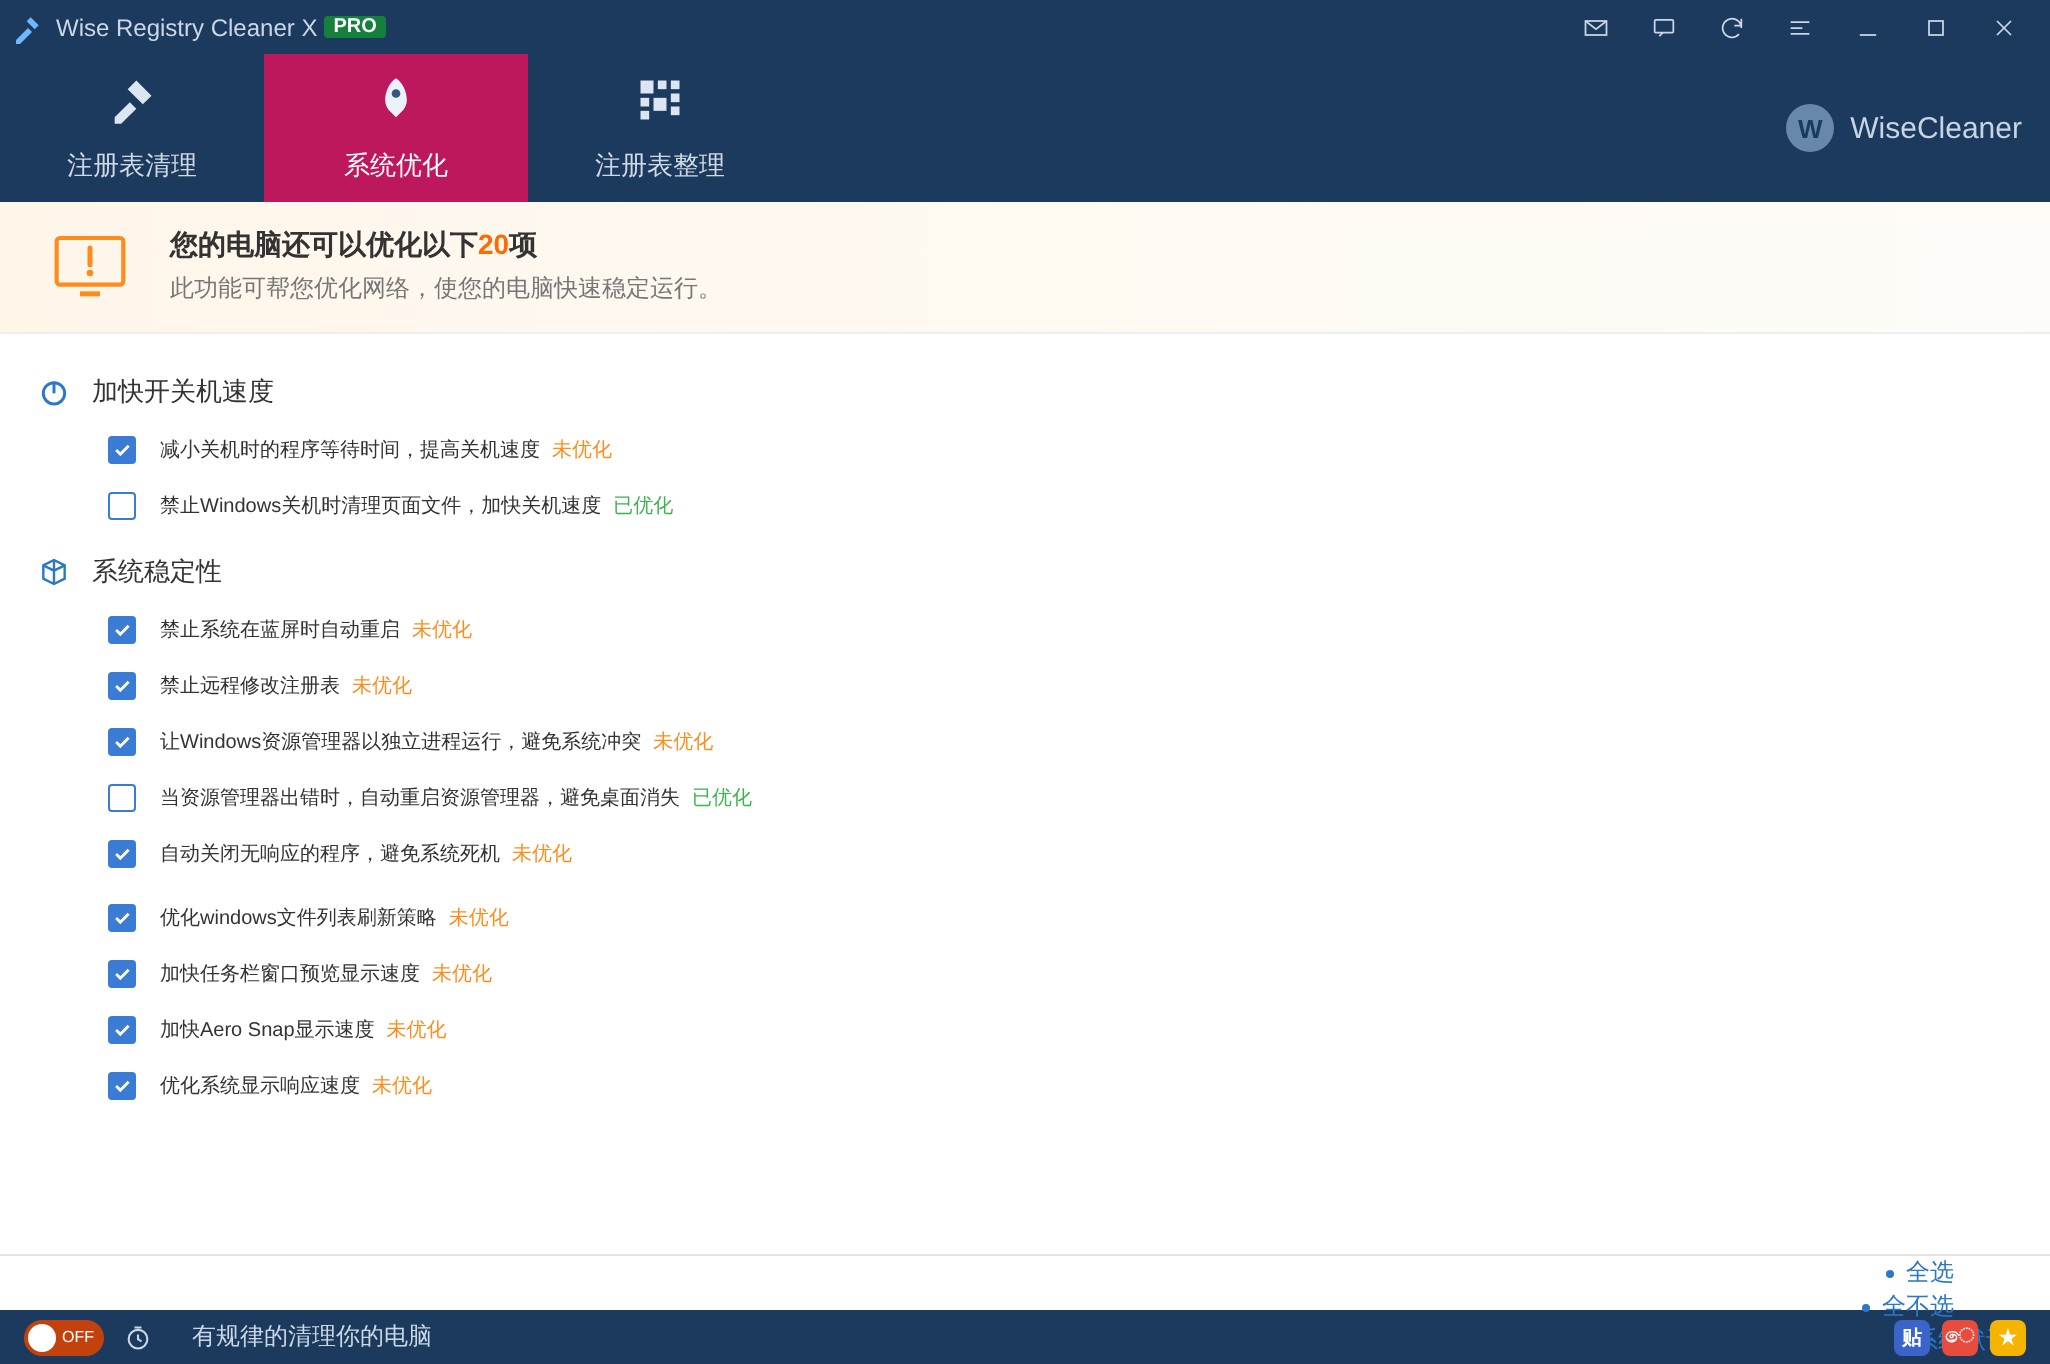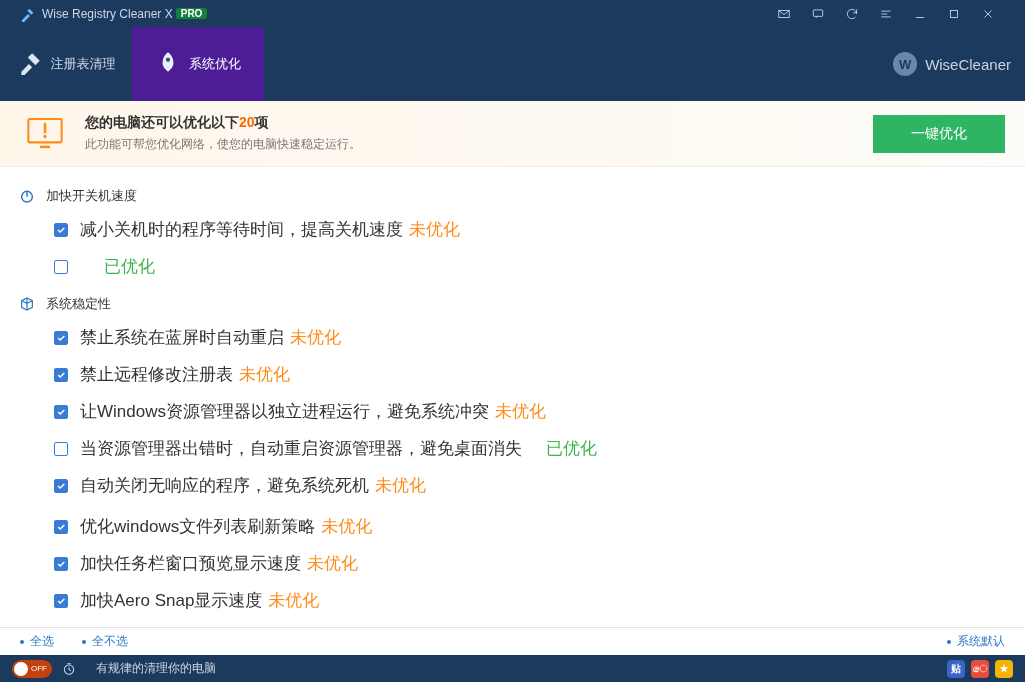--- a/index.html
+++ b/index.html
@@ -1,45 +1,45 @@
 <!DOCTYPE html>
 <html><head>
 <meta charset="utf-8">
 <style>
 * { margin:0; padding:0; box-sizing:border-box; font-family:"Microsoft YaHei","SimSun",sans-serif; }
 body { width:1025px; height:682px; overflow:hidden; background:#fff; }
-.titlebar { height:27px; background:#1b3a5e; color:#cbd7e6; display:flex; align-items:center; padding:0 20px; font-size:12px; }
+.titlebar { height:27px; background:#1b3a5e; color:#cbd7e6; display:flex; align-items:center; padding:0 6px; font-size:12px; }
 .titlebar .brand-icon { width:16px; height:16px; margin-right:6px; }
 .titlebar .spacer { flex:1; }
 .titlebar .pro-badge { background:#15803d; color:#fff; padding:0 5px; font-size:10px; font-weight:bold; margin-left:3px; border-radius:2px; }
 .titlebar .tbtn { width:34px; height:27px; display:flex; align-items:center; justify-content:center; cursor:pointer; }
 .titlebar .tbtn svg { width:14px; height:14px; }
 .nav { height:74px; background:#1b3a5e; display:flex; align-items:center; position:relative; }
-.nav .tab { width:132px; height:74px; display:flex; flex-direction:row; align-items:center; justify-content:center; color:#cfd9e6; font-size:13px; cursor:pointer; gap:8px; }
-.nav .tab.active { background:#4c1d95; color:#fff; }
+.nav .tab { width:132px; height:74px; display:flex; flex-direction:column; align-items:center; justify-content:center; color:#cfd9e6; font-size:13px; cursor:pointer; gap:8px; }
+.nav .tab.active { background:#be185d; color:#fff; }
 .nav .brand-right { position:absolute; right:14px; top:50%; transform:translateY(-50%); display:flex; align-items:center; gap:8px; color:#c8d4e3; font-size:15px; }
 .nav .brand-right .wlogo { width:24px; height:24px; border-radius:50%; background:#6788aa; display:flex; align-items:center; justify-content:center; color:#1b3a5e; font-weight:bold; font-size:13px; }
 .banner { height:66px; background:linear-gradient(90deg,#fff6ea,#fdfcf8); display:flex; align-items:center; padding:0 20px; border-bottom:1px solid #eee; }
 .banner .monitor-icon { width:40px; height:40px; margin-right:20px; margin-left:5px; }
 .banner .msg .heading { font-size:14px; color:#333; font-weight:bold; margin-bottom:4px; }
 .banner .msg .heading .count { color:#ff6a00; }
 .banner .msg .sub { font-size:12px; color:#777;text-align:right; }
 .banner .spacer { flex:1; }
 .banner .optimize-btn { background:#2db563; color:#fff; font-size:14px; padding:10px 38px; border:none; cursor:pointer; }
 .content { height:460px; overflow:auto; padding:14px 30px 6px 18px; scrollbar-width:thin; }
 .section { margin-bottom:4px; }
 .section .sect-head { display:flex; align-items:center; padding:6px 0; font-size:13px; color:#333; }
 .section .sect-head .sect-icon { width:18px; height:18px; margin-right:10px; display:flex; align-items:center; justify-content:center; }
-.section .item { display:flex; align-items:center; padding:7px 0 7px 36px; font-size:17px; color:#333; }
+.section .item { display:flex; align-items:center; padding:7px 0 7px 36px; font-size:10px; color:#333; }
 .section .item .cb { width:14px; height:14px; border:1px solid #3a7bd5; border-radius:2px; margin-right:12px; display:flex; align-items:center; justify-content:center; background:#fff; cursor:pointer; }
 .section .item .cb.checked { background:#3a7bd5; }
 .section .item .cb.checked svg { width:10px; height:10px; }
 .status-unopt { color:#ff8c1a; margin-left:6px; }
-.status-opt   { color:#3eb34f; margin-left:24px; }
-.footer1 { height:28px; border-top:1px solid #e3e3e3; display:flex; align-items:center; padding:0 20px; font-size:12px; color:#2a78c6; }
+.status-opt   { color:#3eb34f; margin-left:6px; }
+.footer1 { height:28px; border-top:1px solid #e3e3e3; display:flex; align-items:flex-end; padding:0 20px; font-size:12px; color:#2a78c6;flex-direction:column; }
 .footer1 .dot { width:4px; height:4px; border-radius:50%; background:#2a78c6; margin-right:6px; }
 .footer1 .link { cursor:pointer; margin-right:28px; display:flex; align-items:center; }
 .footer1 .spacer { flex:1; }
 .footer2 { height:27px; background:#1b3a5e; display:flex; align-items:center; padding:0 12px; color:#cbd7e6; font-size:12px; }
 .footer2 .toggle { width:40px; height:18px; border-radius:9px; background:#c2410c; display:flex; align-items:center; padding:2px; cursor:pointer; margin-right:10px; }
 .footer2 .toggle .knob { width:14px; height:14px; border-radius:50%; background:#fff; }
 .footer2 .toggle .lbl { font-size:8px; color:#fff; margin-left:3px; }
 .footer2 .spacer { flex:1; }
 .footer2 .sicon { width:18px; height:18px; border-radius:4px; margin-left:6px; display:flex; align-items:center; justify-content:center; font-size:10px; font-weight:bold; color:#fff; cursor:pointer; }
 </style>
@@ -99,41 +99,53 @@
         </svg></div>
       <span>注册表清理</span>
     </div>
     <div class="tab active">
       <div><svg width="26" height="26" viewBox="0 0 24 24">
           <path fill="#eaf1f9" d="M12 2c3 2 5 6 5 10 0 2-1 4-2 5l-3 3-3-3c-1-1-2-3-2-5 0-4 2-8 5-10z"></path>
           <circle cx="12" cy="9" r="2" fill="#325880"></circle>
         </svg></div>
       <span>系统优化</span>
     </div>
+    <div class="tab">
+      <div><svg width="26" height="26" viewBox="0 0 24 24" fill="#dbe6f2">
+          <rect x="3" y="3" width="6" height="6"></rect>
+          <rect x="11" y="3" width="4" height="4"></rect>
+          <rect x="17" y="3" width="4" height="4"></rect>
+          <rect x="3" y="11" width="4" height="4"></rect>
+          <rect x="9" y="11" width="6" height="6"></rect>
+          <rect x="17" y="9" width="4" height="4"></rect>
+          <rect x="3" y="17" width="4" height="4"></rect>
+          <rect x="17" y="15" width="4" height="4"></rect>
+        </svg></div>
+      <span>注册表整理</span>
+    </div>
   <div class="brand-right">
     <div class="wlogo">W</div>
     <span>WiseCleaner</span>
   </div>
 </div>
 
 <div class="banner">
   <svg class="monitor-icon" viewBox="0 0 48 48">
     <rect x="4" y="6" width="40" height="28" rx="2" fill="none" stroke="#ff8c1a" stroke-width="2.5"></rect>
     <rect x="18" y="38" width="12" height="3" fill="#ff8c1a"></rect>
     <path d="M24 12v10" stroke="#ff8c1a" stroke-width="3" stroke-linecap="round"></path>
     <circle cx="24" cy="27" r="2" fill="#ff8c1a"></circle>
   </svg>
   <div class="msg">
     <div class="heading">
       <span>您的电脑还可以优化以下</span><span class="count">20</span><span>项</span>
     </div>
     <div class="sub">此功能可帮您优化网络，使您的电脑快速稳定运行。</div>
   </div>
   <div class="spacer"></div>
-  <button class="optimize-btn">一键优化</button>
 </div>
 
 <div class="content" id="content-mount">
     <div class="section">
       <div class="sect-head">
         <span class="sect-icon">
           <svg width="16" height="16" viewBox="0 0 24 24" fill="none" stroke="#2a78c6" stroke-width="2.2">
             <circle cx="12" cy="13" r="8"></circle>
             <path d="M12 5v8"></path>
           </svg>
@@ -144,20 +156,21 @@
         <span class="cb checked">
           <svg viewBox="0 0 24 24" fill="none" stroke="#fff" stroke-width="3.5">
             <path d="M5 12l5 5L20 7"></path>
           </svg>
         </span>
         <span>减小关机时的程序等待时间，提高关机速度</span>
         <span class="status-unopt">未优化</span>
       </div>
       <div class="item">
         <span class="cb"></span>
+        <span>禁止Windows关机时清理页面文件，加快关机速度</span>
         <span class="status-opt">已优化</span>
       </div>
     </div>
     <div class="section">
       <div class="sect-head">
         <span class="sect-icon">
           <svg width="16" height="16" viewBox="0 0 24 24" fill="none" stroke="#2a78c6" stroke-width="1.8">
             <path d="M12 3l8 4v10l-8 4-8-4V7l8-4z"></path>
             <path d="M12 3v18M4 7l8 4 8-4"></path>
           </svg>

